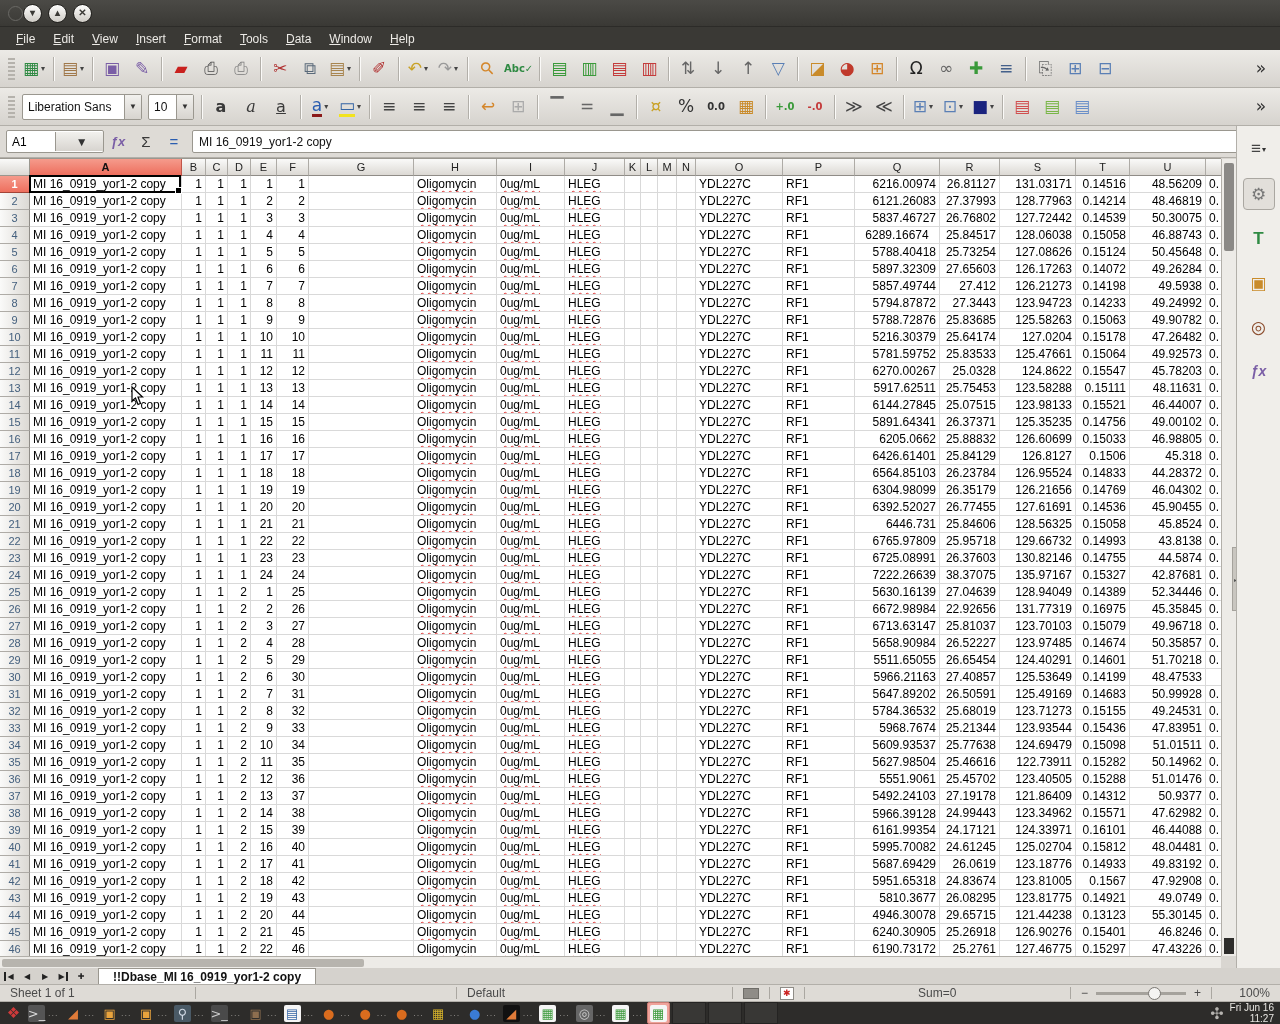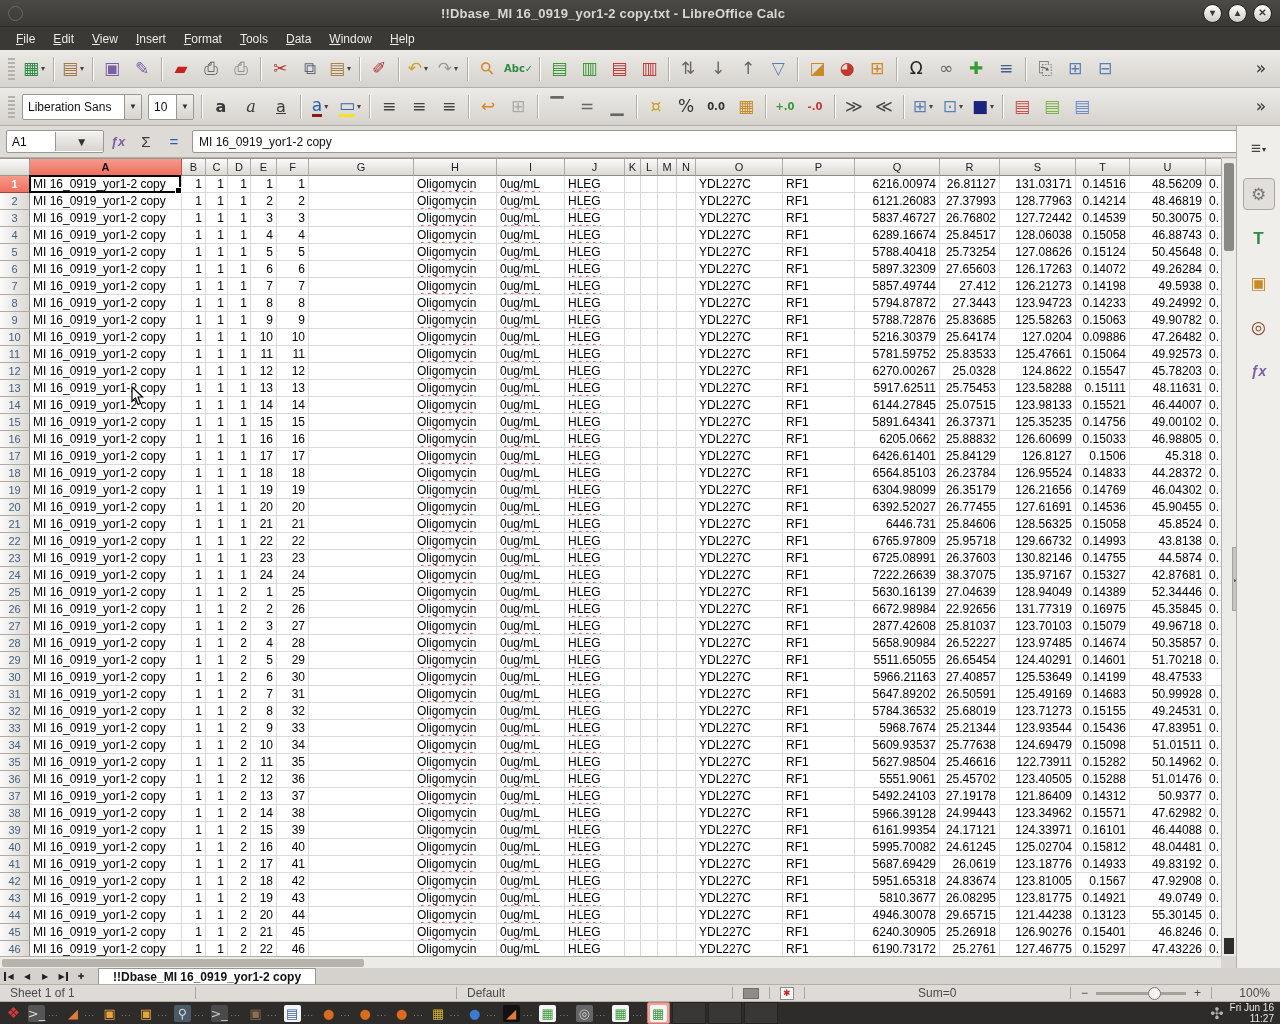--- a/index.html
+++ b/index.html
@@ -138,21 +138,20 @@
   .emptyslot{width:32px;height:20px;background:#383735;border:1px solid #242322;margin:0 1px;}
   .clockwrap{margin-left:auto;display:flex;align-items:center;gap:6px;margin-right:4px;}
   .spiral{color:#b5b3af;font-size:16px;}
   .clock{color:#e8e6e2;font-size:10px;line-height:11px;text-align:right;}
 </style>
 </head>
 <body>
 
 <div class="band titlebar">
   <div class="wm-circle"></div>
-  <div class="title">!!Dbase_MI 16_0919_yor1-2 copy.txt - LibreOffice Calc</div>
   <div class="winbtns">
       <div class="wbtn">▾</div>
       <div class="wbtn">▴</div>
       <div class="wbtn">✕</div>
     </div>
 </div>
 
 <div class="band menubar">
     <div class="menu-item">File</div>
     <div class="menu-item">Edit</div>
@@ -648,21 +647,21 @@
         <div class="cell" style="width: 16px;"></div>
         <div class="cell" style="width: 17px;"></div>
         <div class="cell" style="width: 19px;"></div>
         <div class="cell" style="width: 19px;"></div>
         <div class="cell" style="width: 87px;">
           <span>YDL227C</span>
         </div>
         <div class="cell" style="width: 72px;">
           <span>RF1</span>
         </div>
-        <div class="cell num" style="width: 85px;">
+        <div class="cell num" style="width: 85px; justify-content: center;">
           <span>6289.16674</span>
         </div>
         <div class="cell num" style="width: 60px;">
           <span>25.84517</span>
         </div>
         <div class="cell num" style="width: 76px;">
           <span>128.06038</span>
         </div>
         <div class="cell num" style="width: 54px;">
           <span>0.15058</span>
@@ -1012,21 +1011,21 @@
         <div class="cell num" style="width: 85px;">
           <span>5216.30379</span>
         </div>
         <div class="cell num" style="width: 60px;">
           <span>25.64174</span>
         </div>
         <div class="cell num" style="width: 76px;">
           <span>127.0204</span>
         </div>
         <div class="cell num" style="width: 54px;">
-          <span>0.09886</span>
+          <span>0.15178</span>
         </div>
         <div class="cell num" style="width: 76px;">
           <span>47.26482</span>
         </div>
         <div class="cell" style="width: 76px;">
           <span>0.</span>
         </div>
       </div>
       <div class="grow">
         <div class="rhead">11</div>
@@ -2006,21 +2005,21 @@
         <div class="cell" style="width: 17px;"></div>
         <div class="cell" style="width: 19px;"></div>
         <div class="cell" style="width: 19px;"></div>
         <div class="cell" style="width: 87px;">
           <span>YDL227C</span>
         </div>
         <div class="cell" style="width: 72px;">
           <span>RF1</span>
         </div>
         <div class="cell num" style="width: 85px;">
-          <span>2877.42608</span>
+          <span>6713.63147</span>
         </div>
         <div class="cell num" style="width: 60px;">
           <span>25.81037</span>
         </div>
         <div class="cell num" style="width: 76px;">
           <span>123.70103</span>
         </div>
         <div class="cell num" style="width: 54px;">
           <span>0.15079</span>
         </div>

